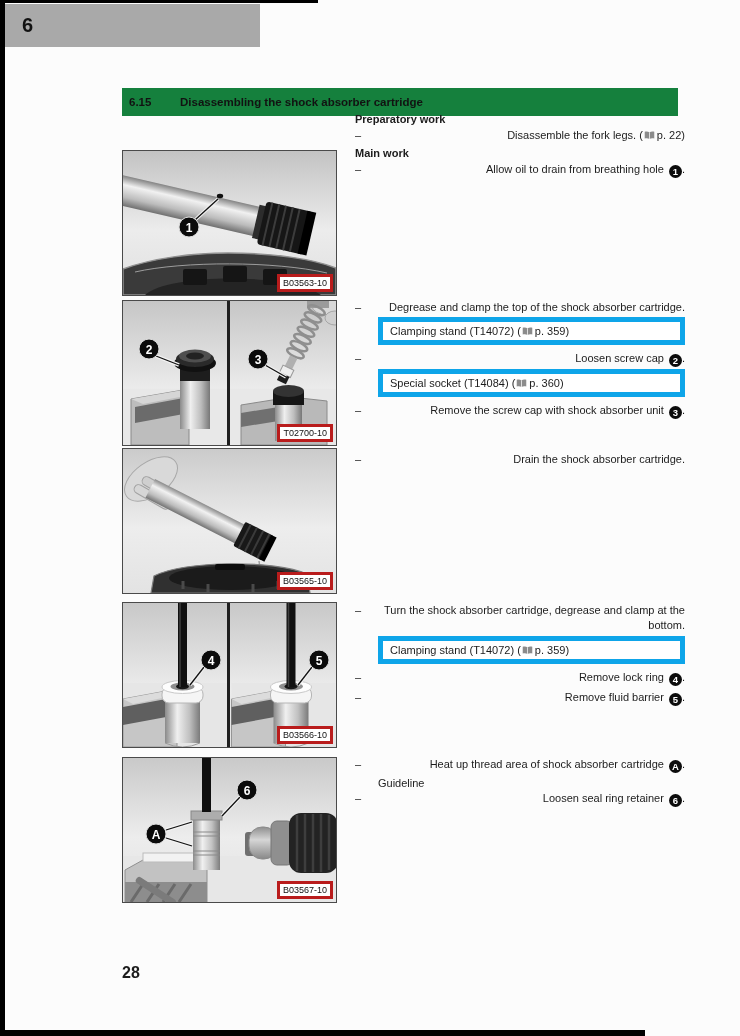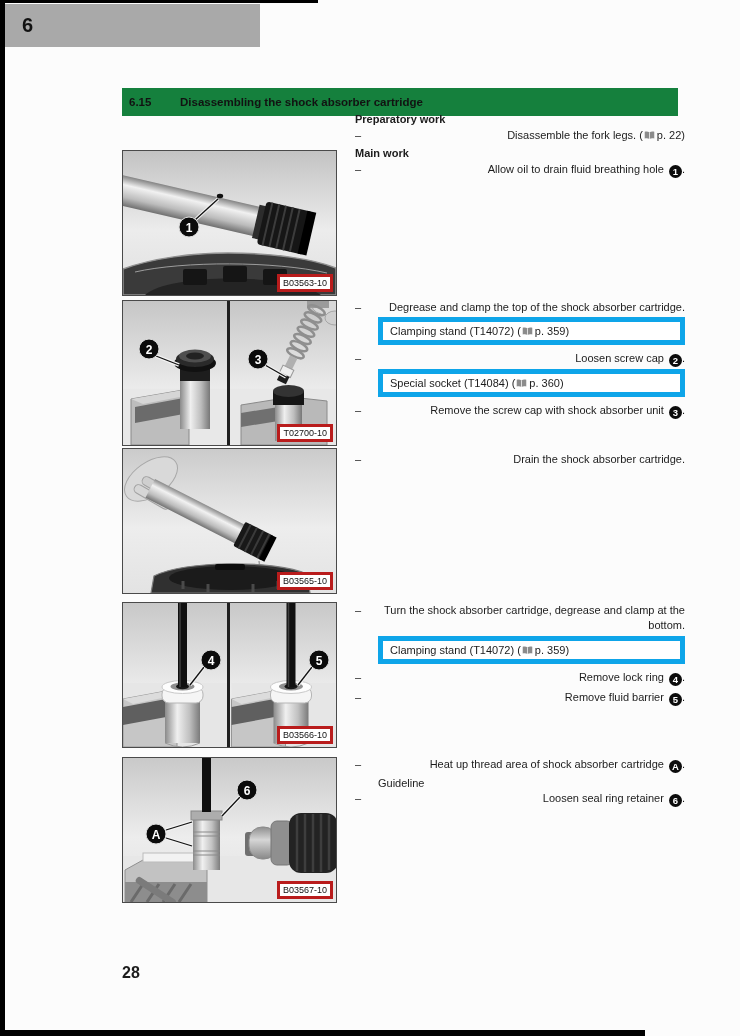--- a/index.html
+++ b/index.html
@@ -77,21 +77,21 @@
             <path d="M6 1.6C4.8 .5 2.4 .3 .7 .9L.7 8.4C2.4 7.8 4.8 8 6 9 7.2 8 9.6 7.8 11.3 8.4L11.3 .9C9.6 .3 7.2 .5 6 1.6Z" fill="#8b8b8b"></path>
             <path d="M6 1.6V9" stroke="#fff" stroke-width="0.8"></path>
           </svg><span>p. 22)</span></span>
     </div>
   </div>
 
   <div class="rcol" style="top:146px;">
     <div class="rh">Main work</div>
     <div class="bullet">
       <span class="dash">–</span>
-      <span class="btxt"><span>Allow oil to drain fluid breathing hole</span>
+      <span class="btxt"><span>Allow oil to drain from breathing hole</span>
         <span class="cmark">1</span><span>.</span></span>
     </div>
   </div>
 
   <div class="rcol" style="top:300px;">
     <div class="bullet" style="margin-bottom:2px;">
       <span class="dash">–</span>
       <span class="btxt">Degrease and clamp the top of the shock absorber cartridge.</span>
     </div>
     <div class="refbox">

